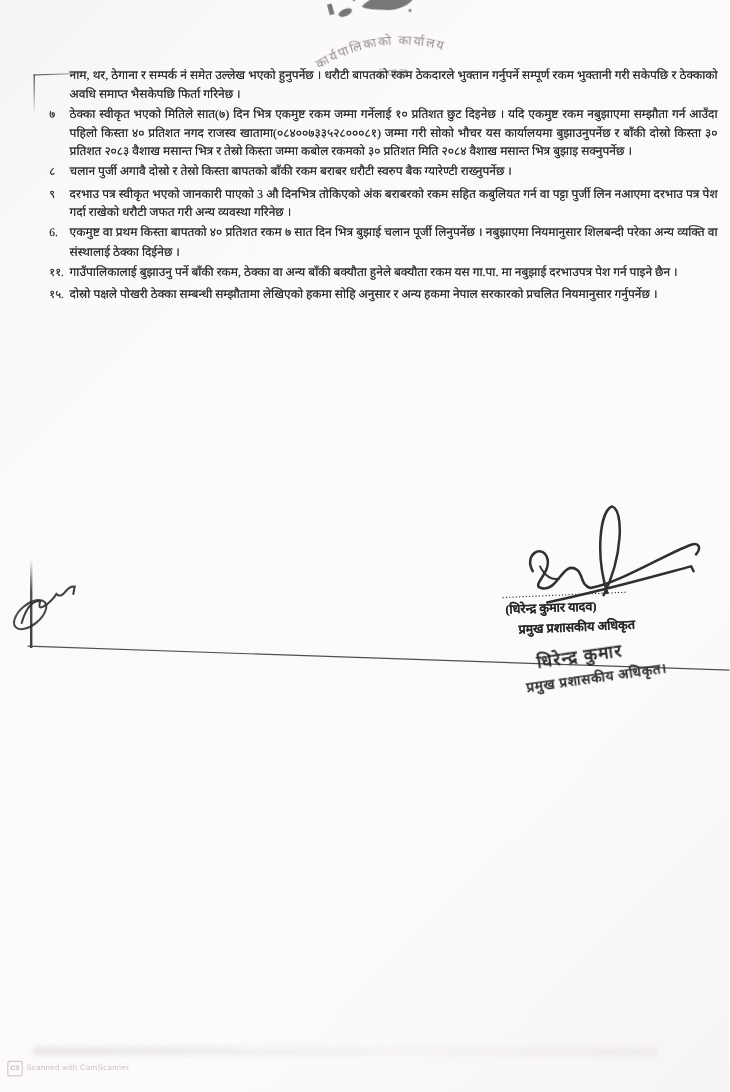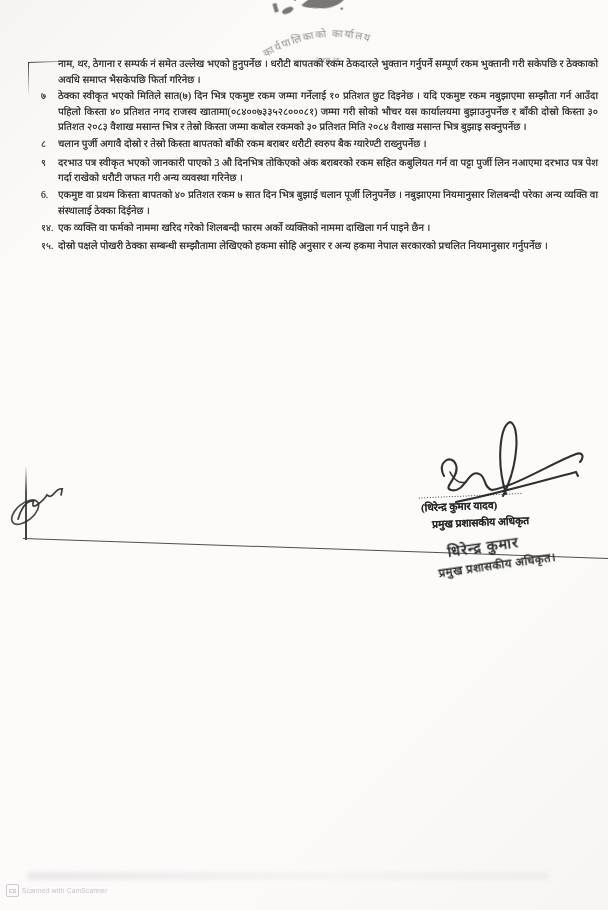--- a/index.html
+++ b/index.html
@@ -89,27 +89,27 @@
       <div class="clause">
         <span class="num">९</span>
         <span class="txt">दरभाउ पत्र स्वीकृत भएको जानकारी पाएको 3 औ दिनभित्र तोकिएको अंक बराबरको रकम सहित कबुलियत गर्न वा पट्टा पुर्जी लिन नआएमा दरभाउ पत्र पेश गर्दा राखेको धरौटी जफत गरी अन्य व्यवस्था गरिनेछ ।</span>
       </div>
 
       <div class="clause">
         <span class="num">6.</span>
         <span class="txt">एकमुष्ट वा प्रथम किस्ता बापतको ४० प्रतिशत रकम ७ सात दिन भित्र बुझाई चलान पूर्जी लिनुपर्नेछ । नबुझाएमा नियमानुसार शिलबन्दी परेका अन्य व्यक्ति वा संस्थालाई ठेक्का दिईनेछ ।</span>
       </div>
 
+      <div class="clause">
+        <span class="num">११.</span>
+        <span class="txt">गाउँपालिकालाई बुझाउनु पर्ने बाँकी रकम, ठेक्का वा अन्य बाँकी बक्यौता हुनेले बक्यौता रकम यस गा.पा. मा नबुझाई दरभाउपत्र पेश गर्न पाइने छैन ।</span>
+      </div>
 
 
 
-      <div class="clause">
-        <span class="num">१४.</span>
-        <span class="txt">एक व्यक्ति वा फर्मको नाममा खरिद गरेको शिलबन्दी फारम अर्को व्यक्तिको नाममा दाखिला गर्न पाइने छैन ।</span>
-      </div>
 
       <div class="clause">
         <span class="num">१५.</span>
         <span class="txt">दोस्रो पक्षले पोखरी ठेक्का सम्बन्धी सम्झौतामा लेखिएको हकमा सोहि अनुसार र अन्य हकमा नेपाल सरकारको प्रचलित नियमानुसार गर्नुपर्नेछ ।</span>
       </div>
 
 
     </div>
 </div>
 

